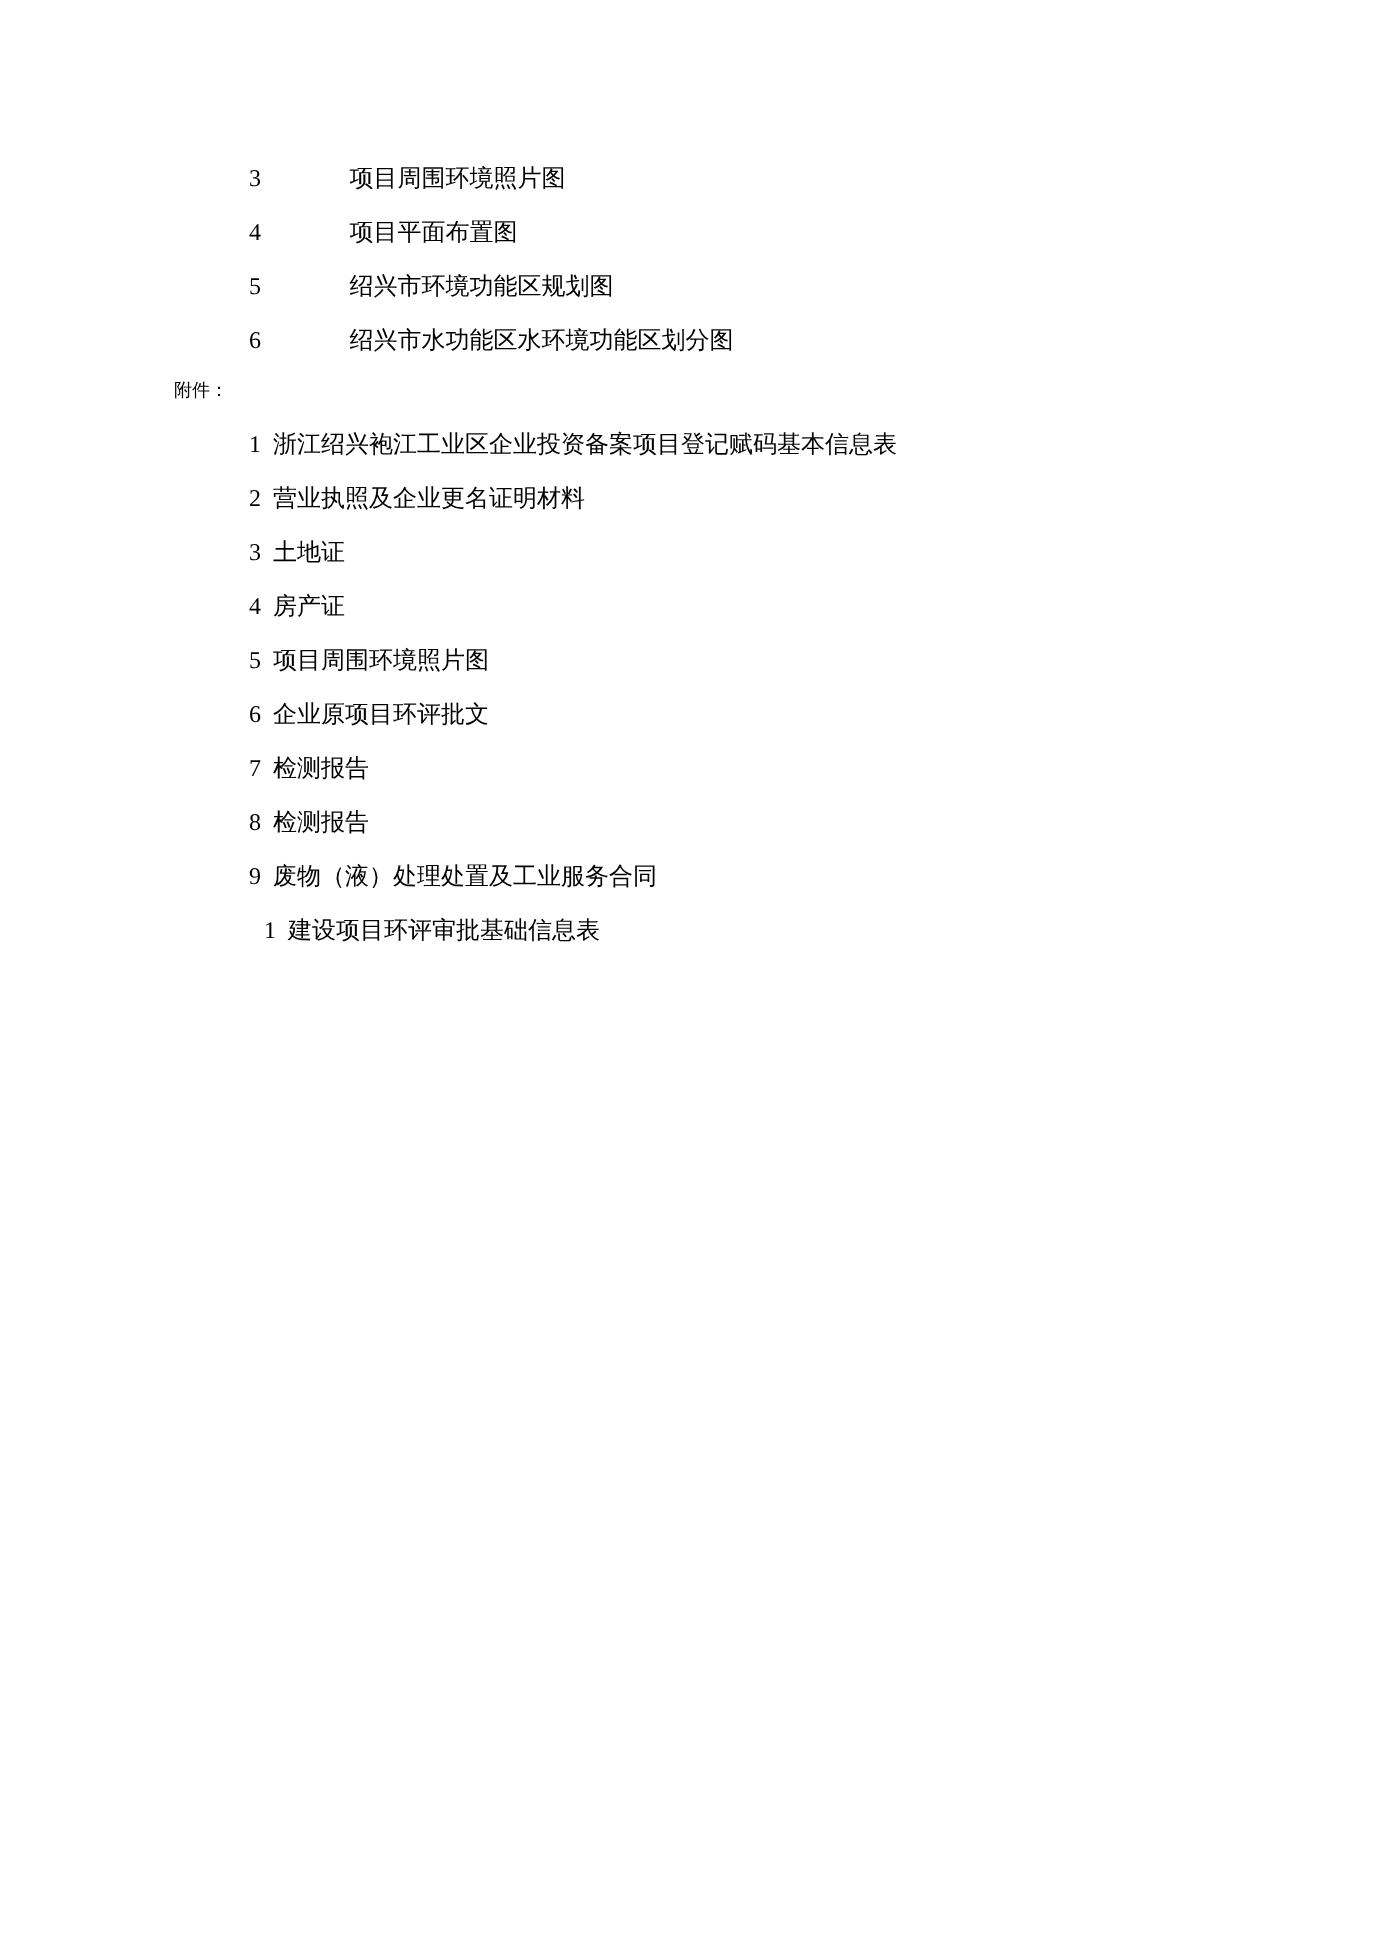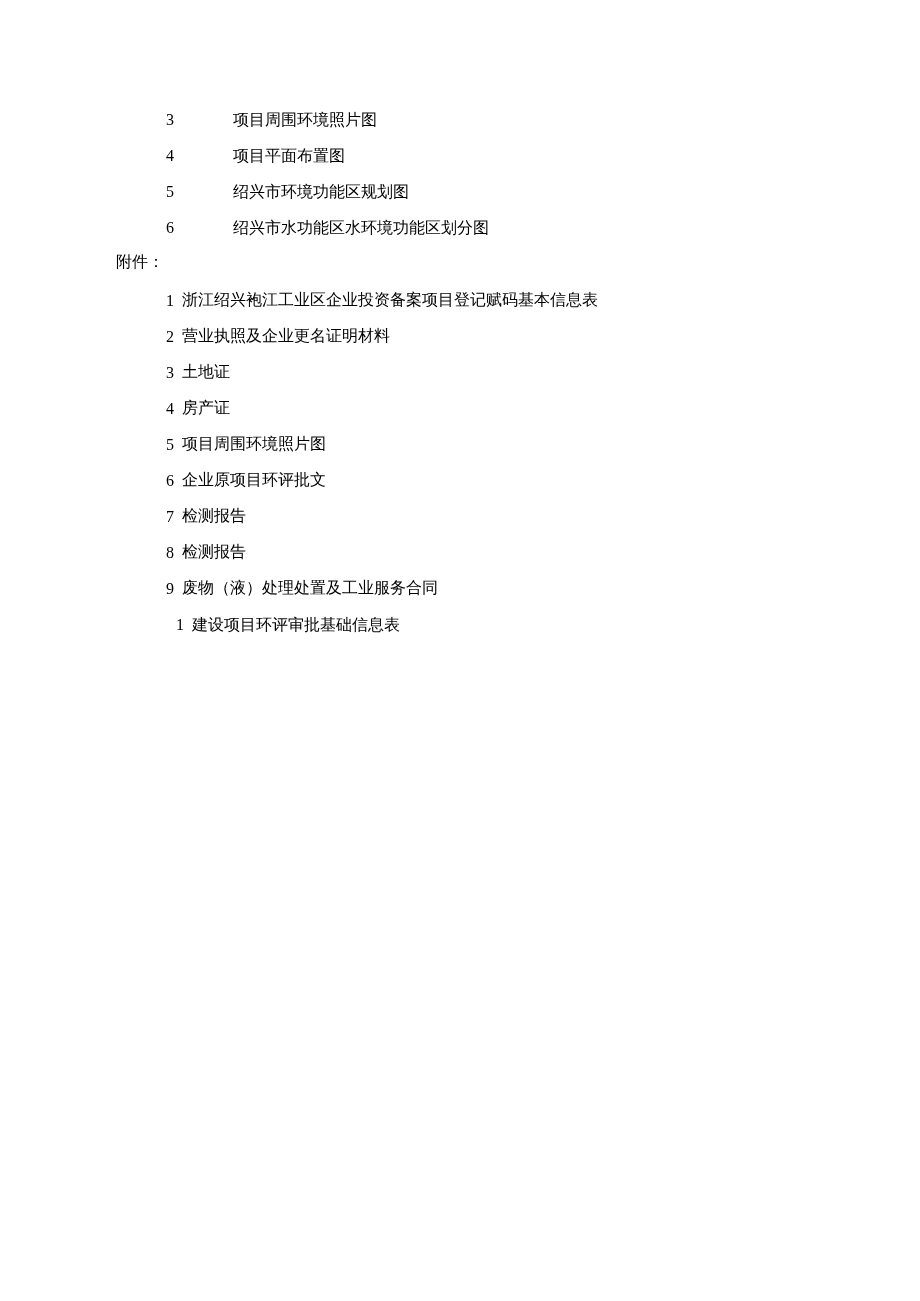--- a/index.html
+++ b/index.html
@@ -31,41 +31,40 @@
     }
     .numbered-list-1 .num {
       width: 28px;
       flex-shrink: 0;
     }
     .numbered-list-1 .text {
       flex: 1;
       margin-left: 39px;
     }
     .section-label {
-      font-size: 16px;
+      font-size: 12px;
       margin-top: 4px;
       margin-bottom: 16px;
       margin-left: 0;
     }
     .numbered-list-2 {
       margin-left: 50px;
     }
     .numbered-list-2 .item {
       display: flex;
       margin-bottom: 12px;
       font-size: 16px;
       line-height: 1.5;
     }
     .numbered-list-2 .num {
       width: 16px;
       flex-shrink: 0;
     }
     .numbered-list-2 .text {
       flex: 1;
-      font-family: Liberation Mono, monospace;
     }
     .numbered-list-3 {
       margin-left: 60px;
     }
     .numbered-list-3 .item {
       display: flex;
       margin-bottom: 12px;
       font-size: 16px;
       line-height: 1.5;
     }

